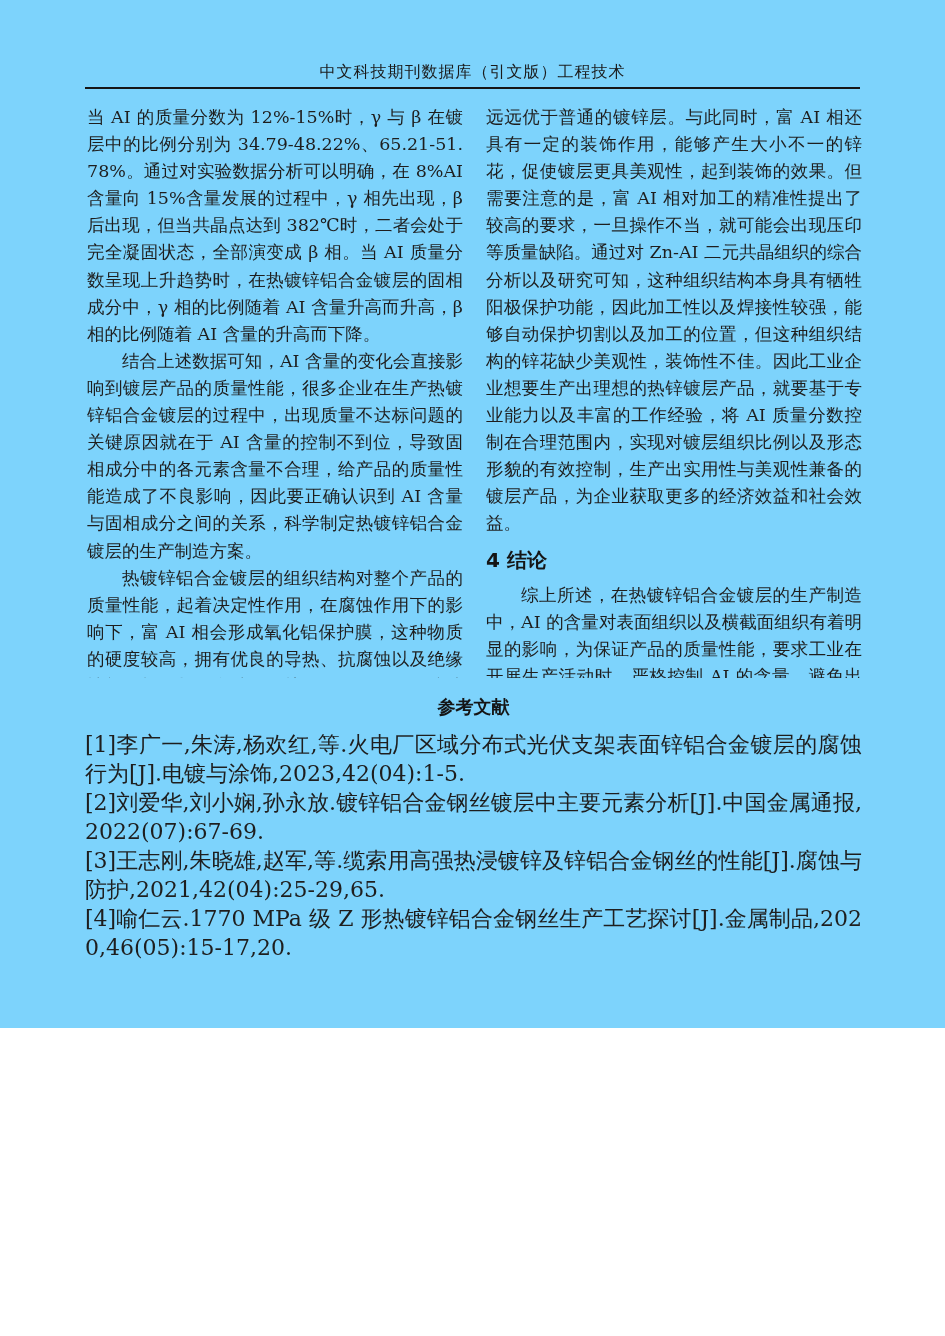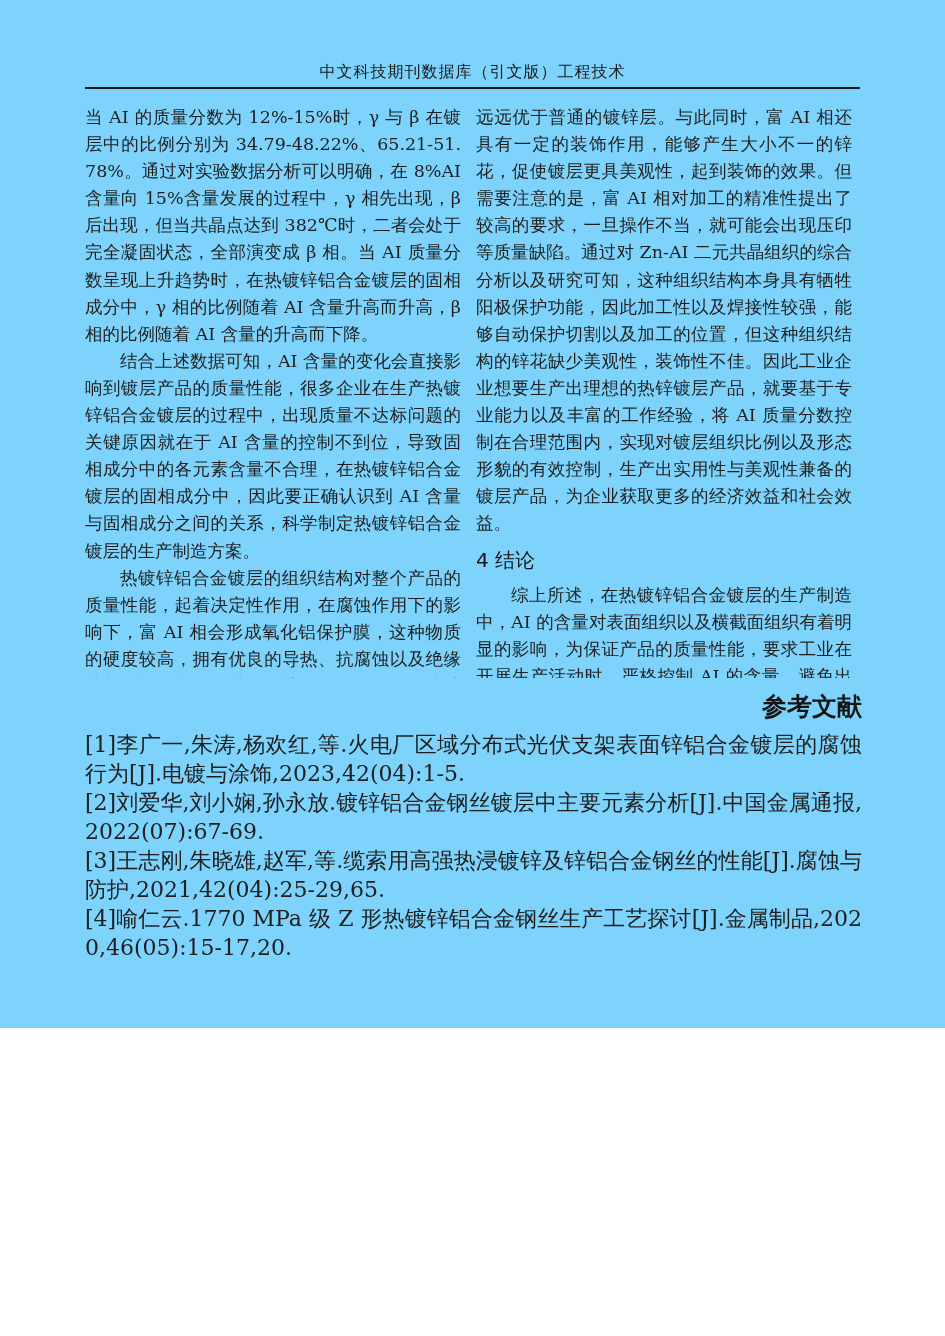--- a/index.html
+++ b/index.html
@@ -36,23 +36,24 @@
     border-top: 2px solid #161616;
   }
   .content {
     position: absolute;
     top: 104px;
     left: 85px;
     width: 777px;
   }
   .columns {
     display: flex;
-    gap: 15px;
+    gap: 23px;
     height: 574px;
     overflow: hidden;
+    justify-content: flex-end;
   }
   .col {
     width: 376px;
     flex: 0 0 376px;
   }
   .para {
     margin: 0;
     font-size: 17.5px;
     line-height: 27.1px;
     text-align: justify;
@@ -65,34 +66,34 @@
   .sub-heading {
     margin: 0;
     font-size: 17.5px;
     line-height: 27.1px;
     font-weight: normal;
     color: #1e1e1e;
   }
   .section-heading {
     margin: 9px 0 9px 0;
     font-family: "DejaVu Sans", "Liberation Sans", sans-serif;
-    font-weight: normal;
+    font-weight: bold;
     font-size: 20px;
     line-height: 26px;
     color: #151515;
   }
   .references {
     margin-top: 14px;
   }
   .references-heading {
     margin: 0 0 8px 0;
-    text-align: right;
+    text-align: center;
     font-family: "DejaVu Sans", "Liberation Sans", sans-serif;
     font-weight: bold;
-    font-size: 25px;
+    font-size: 18px;
     line-height: 30px;
     color: #151515;
   }
   .ref-item {
     margin: 0;
     font-size: 22px;
     line-height: 29px;
     text-align: justify;
     text-justify: inter-ideograph;
     word-break: break-all;
@@ -115,21 +116,21 @@
   <div class="journal-header">中文科技期刊数据库（引文版）工程技术</div>
 
   <div class="header-rule"></div>
 
   <div class="content">
 
     <div class="columns">
 
       <div class="col">
         <p class="para">当 AI 的质量分数为 12%-15%时，γ 与 β 在镀层中的比例分别为 34.79-48.22%、65.21-51.78%。通过对实验数据分析可以明确，在 8%AI 含量向 15%含量发展的过程中，γ 相先出现，β 后出现，但当共晶点达到 382℃时，二者会处于完全凝固状态，全部演变成 β 相。当 AI 质量分数呈现上升趋势时，在热镀锌铝合金镀层的固相成分中，γ 相的比例随着 AI 含量升高而升高，β 相的比例随着 AI 含量的升高而下降。</p>
-        <p class="para indent">结合上述数据可知，AI 含量的变化会直接影响到镀层产品的质量性能，很多企业在生产热镀锌铝合金镀层的过程中，出现质量不达标问题的关键原因就在于 AI 含量的控制不到位，导致固相成分中的各元素含量不合理，在热镀锌铝合金镀层的固相成分中，因此要正确认识到 AI 含量与固相成分之间的关系，科学制定热镀锌铝合金镀层的生产制造方案。</p>
+        <p class="para indent">结合上述数据可知，AI 含量的变化会直接影响到镀层产品的质量性能，很多企业在生产热镀锌铝合金镀层的过程中，出现质量不达标问题的关键原因就在于 AI 含量的控制不到位，导致固相成分中的各元素含量不合理，给产品的质量性能造成了不良影响，因此要正确认识到 AI 含量与固相成分之间的关系，科学制定热镀锌铝合金镀层的生产制造方案。</p>
         <p class="para indent">热镀锌铝合金镀层的组织结构对整个产品的质量性能，起着决定性作用，在腐蚀作用下的影响下，富 AI 相会形成氧化铝保护膜，这种物质的硬度较高，拥有优良的导热、抗腐蚀以及绝缘性能。能够起到自钝化保护的效果，促使热镀锌铝合金镀层的抗腐蚀性能</p>
       </div>
 
       <div class="col">
         <p class="para">远远优于普通的镀锌层。与此同时，富 AI 相还具有一定的装饰作用，能够产生大小不一的锌花，促使镀层更具美观性，起到装饰的效果。但需要注意的是，富 AI 相对加工的精准性提出了较高的要求，一旦操作不当，就可能会出现压印等质量缺陷。通过对 Zn-AI 二元共晶组织的综合分析以及研究可知，这种组织结构本身具有牺牲阳极保护功能，因此加工性以及焊接性较强，能够自动保护切割以及加工的位置，但这种组织结构的锌花缺少美观性，装饰性不佳。因此工业企业想要生产出理想的热锌镀层产品，就要基于专业能力以及丰富的工作经验，将 AI 质量分数控制在合理范围内，实现对镀层组织比例以及形态形貌的有效控制，生产出实用性与美观性兼备的镀层产品，为企业获取更多的经济效益和社会效益。</p>
         <h2 class="section-heading">4 结论</h2>
         <p class="para indent">综上所述，在热镀锌铝合金镀层的生产制造中，AI 的含量对表面组织以及横截面组织有着明显的影响，为保证产品的质量性能，要求工业在开展生产活动时，严格控制 AI 的含量，避免出现含量过多或者过少的情况，为产品的整体质量，提供可靠的保障。</p>
       </div>
 
     </div>

